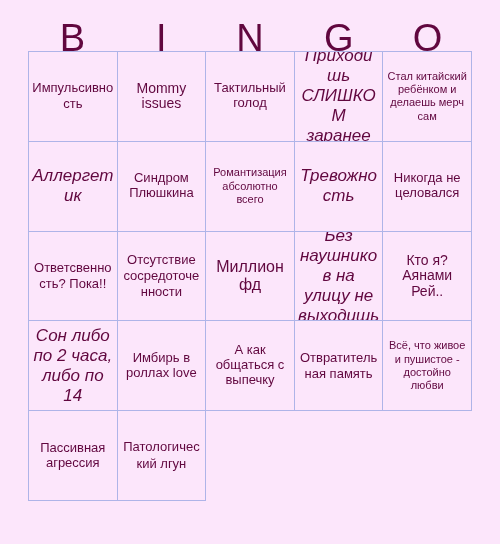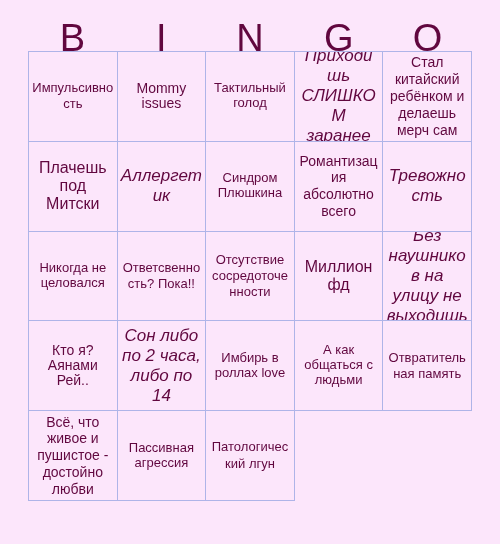--- a/index.html
+++ b/index.html
@@ -64,21 +64,21 @@
   }
   .cell-text {
     color: #61073f;
     line-height: 1.12;
     width: 100%;
     word-wrap: break-word;
     font-family: "Liberation Sans", sans-serif;
   }
   
   .fs-xs .cell-text { font-size: 13px; line-height: 1.25; }
-  .fs-sm .cell-text { font-size: 14px; line-height: 1.2; }
+  .fs-sm .cell-text { font-size: 11px; line-height: 1.2; }
   .fs-md .cell-text { font-size: 17px; line-height: 1.18; font-style: italic; }
   .fs-lg .cell-text { font-size: 13px; line-height: 1.15; }
   .fs-xl .cell-text { font-size: 16px; line-height: 1.12; }
   .fs-xxl .cell-text { font-size: 14px; line-height: 1.1; }
 </style>
 </head>
 <body>
 
 <div class="card">
 
@@ -98,23 +98,20 @@
         <span class="cell-text">Mommy issues</span>
       </div>
       <div class="cell fs-lg">
         <span class="cell-text">Тактильный голод</span>
       </div>
       <div class="cell fs-md">
         <span class="cell-text">Приходишь СЛИШКОМ заранее</span>
       </div>
       <div class="cell fs-sm">
         <span class="cell-text">Стал китайский ребёнком и делаешь мерч сам</span>
-      </div>
-      <div class="cell fs-xl">
-        <span class="cell-text">Плачешь под Митски</span>
       </div>
       <div class="cell fs-md">
         <span class="cell-text">Аллергетик</span>
       </div>
       <div class="cell fs-lg">
         <span class="cell-text">Синдром Плюшкина</span>
       </div>
       <div class="cell fs-sm">
         <span class="cell-text">Романтизация абсолютно всего</span>
       </div>
@@ -139,21 +136,21 @@
       <div class="cell fs-xxl">
         <span class="cell-text">Кто я? Аянами Рей..</span>
       </div>
       <div class="cell fs-md">
         <span class="cell-text">Сон либо по 2 часа, либо по 14</span>
       </div>
       <div class="cell fs-lg">
         <span class="cell-text">Имбирь в роллах love</span>
       </div>
       <div class="cell fs-lg">
-        <span class="cell-text">А как общаться с людьми</span>
+        <span class="cell-text">А как общаться с выпечку</span>
       </div>
       <div class="cell fs-xs">
         <span class="cell-text">Отвратительная память</span>
       </div>
       <div class="cell fs-sm">
         <span class="cell-text">Всё, что живое и пушистое - достойно любви</span>
       </div>
       <div class="cell fs-lg">
         <span class="cell-text">Пассивная агрессия</span>
       </div>

